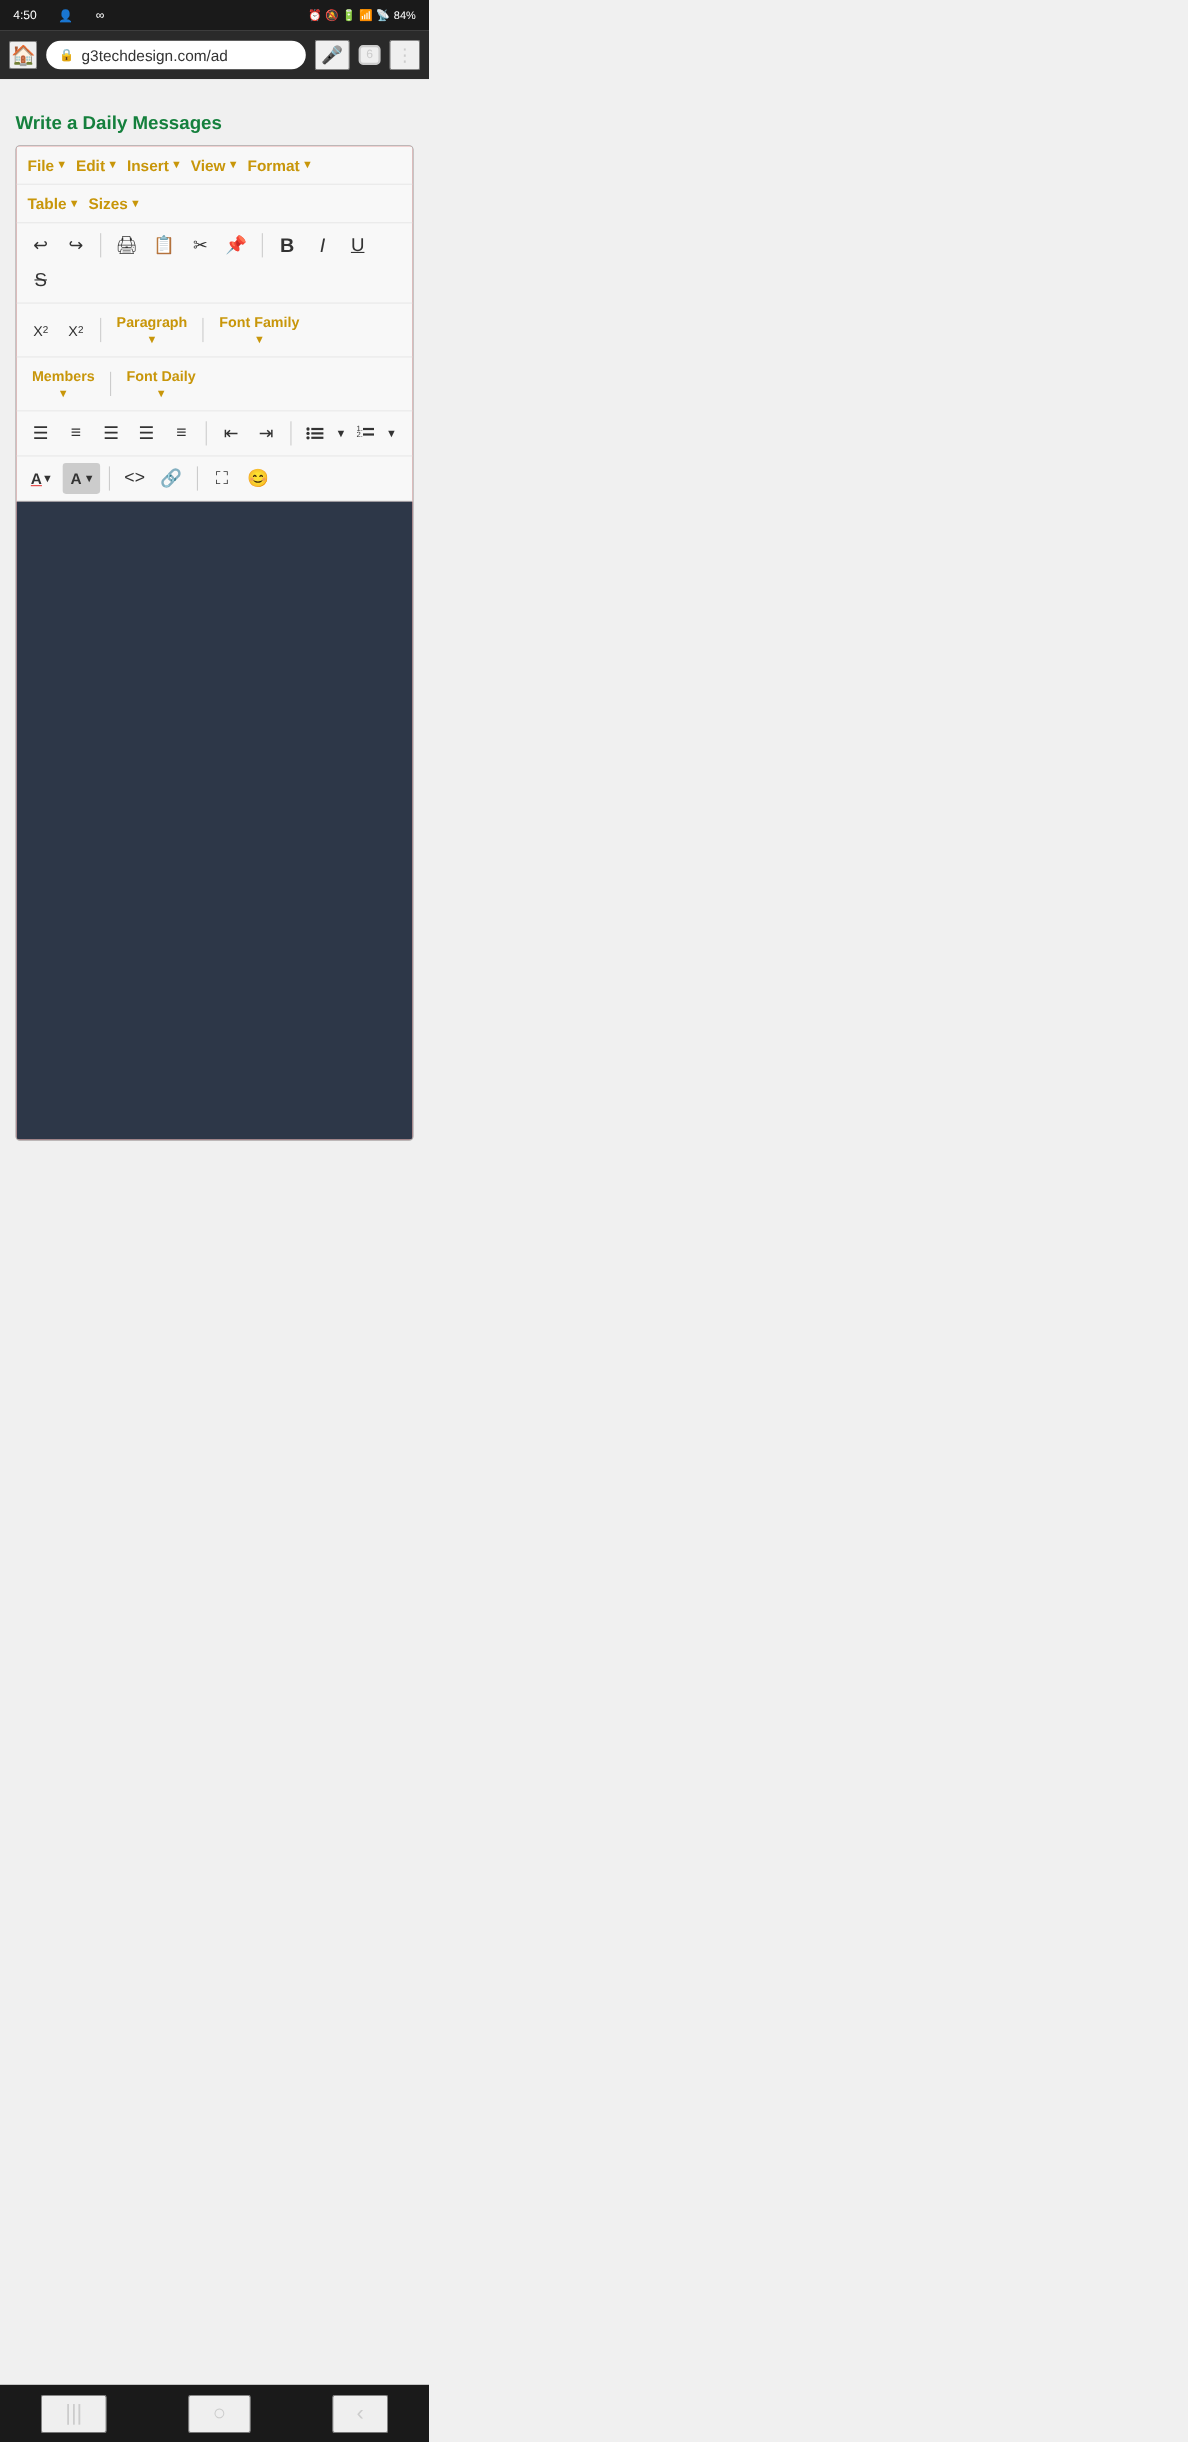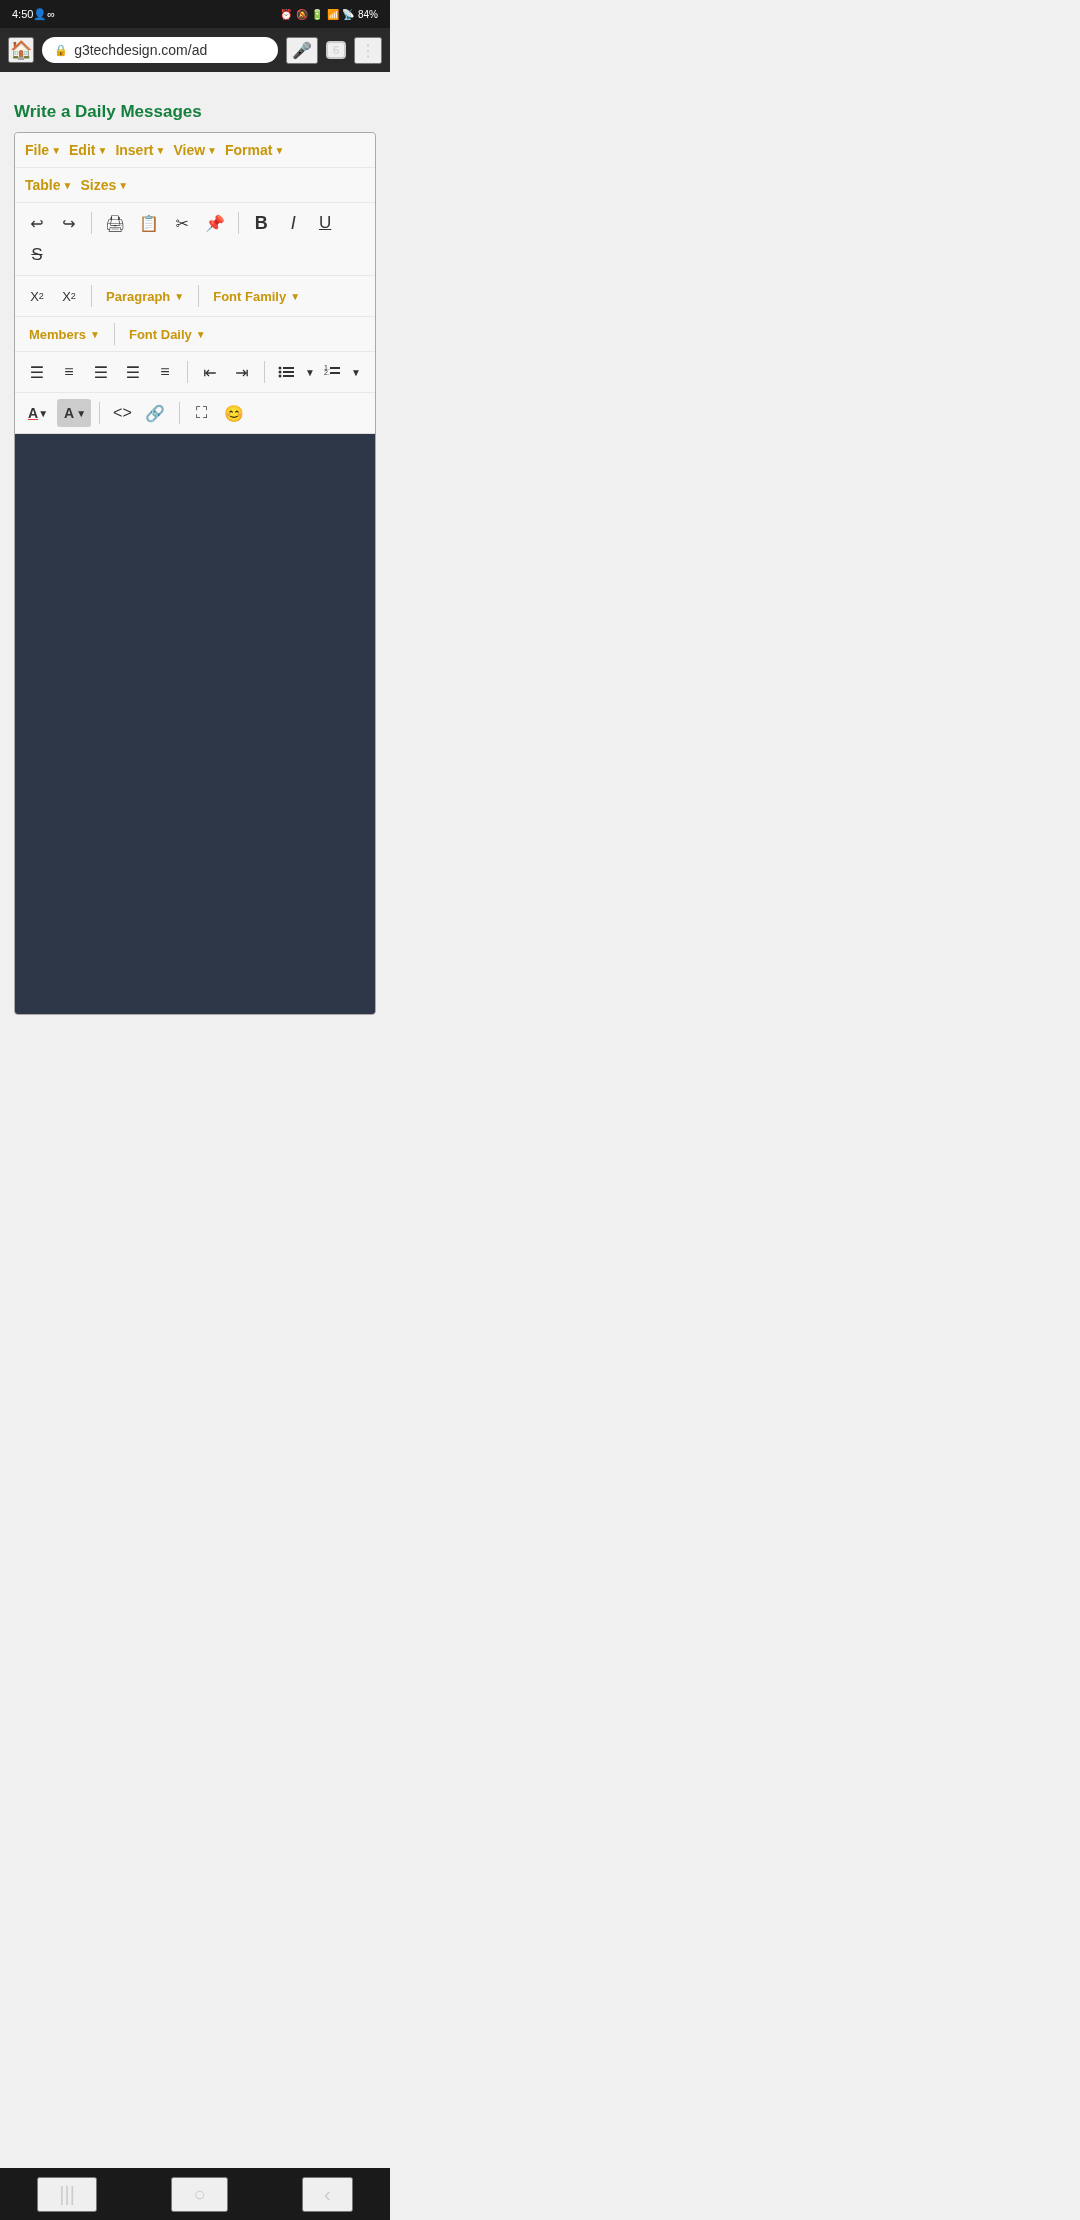--- a/index.html
+++ b/index.html
@@ -16,21 +16,21 @@
     .status-bar {
       background: #1a1a1a;
       color: #fff;
       display: flex;
       justify-content: space-between;
       align-items: center;
       padding: 4px 12px;
       height: 28px;
       font-size: 11px;
     }
-    .status-left { display: flex; align-items: center; gap: 0; }
+    .status-left { display: flex; align-items: center; gap: 20px; }
     .status-right { display: flex; align-items: center; gap: 3px; font-size: 10px; }
 
     
     .browser-bar {
       background: #2a2a2a;
       padding: 6px 8px;
       display: flex;
       align-items: center;
       gap: 8px;
       height: 44px;
@@ -194,20 +194,21 @@
       align-items: center;
       gap: 4px;
       background: none;
       border: none;
       cursor: pointer;
       color: #c8960a;
       font-size: 13px;
       font-weight: 600;
       padding: 3px 6px;
       border-radius: 3px;
+      flex-direction: column;
     }
     .dropdown-btn .arrow { font-size: 10px; }
 
     .editor-area {
       background: #2d3748;
       min-height: 580px;
       width: 100%;
     }
 
     

